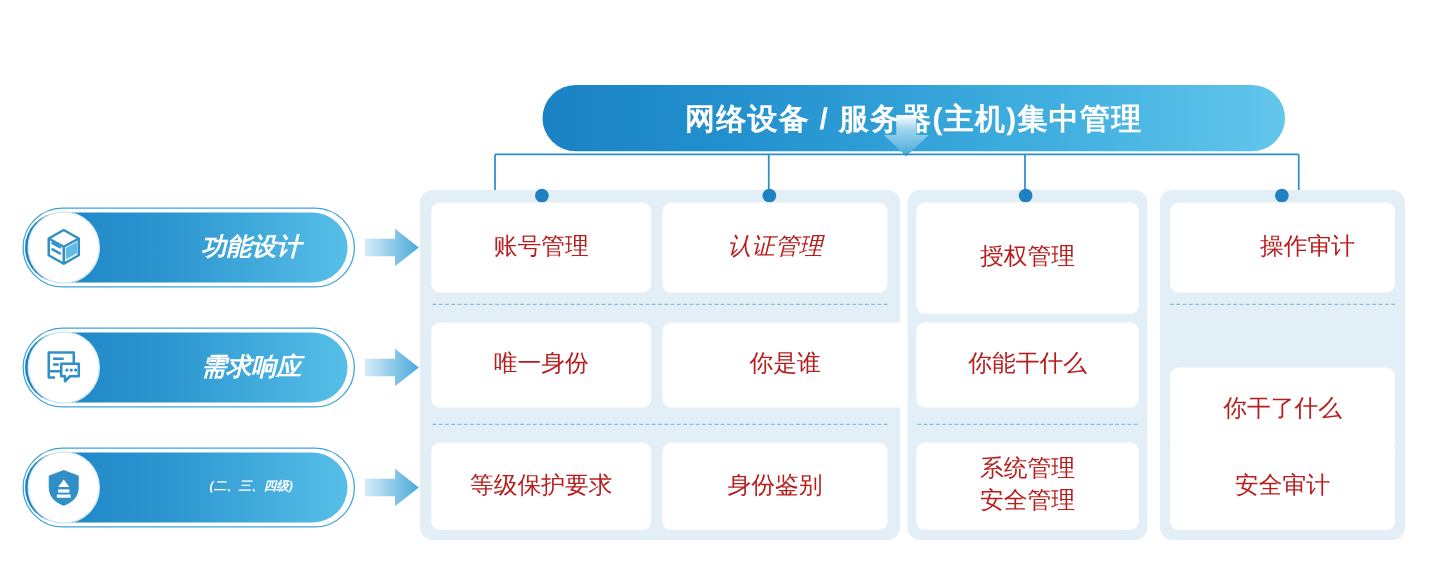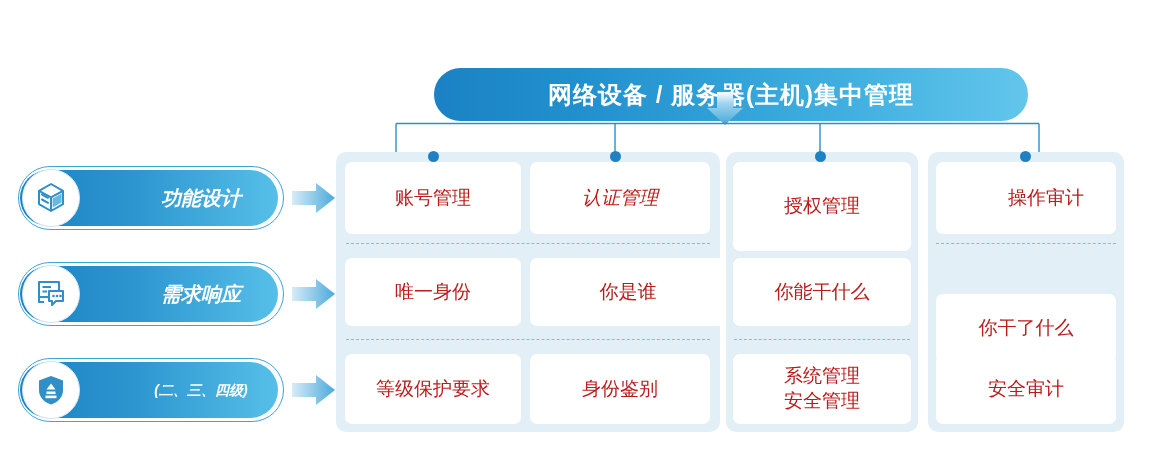--- a/index.html
+++ b/index.html
@@ -95,21 +95,21 @@
   .pill-label {
     position: absolute;
     left: 86px;
     width: 190px;
     text-align: center;
     color: #ffffff;
     font-weight: bold;
     line-height: 1.15;
   }
   .pill-label .main { font-size: 20px; display: block; }
-  .pill-label .sub  { font-size: 14px; display: block; }
+  .pill-label .sub  { font-size: 10px; display: block; }
 
   .pill-arrow {
     position: absolute;
     left: 292px;
     width: 44px;
     height: 34px;
   }
 
   
   .panel {

